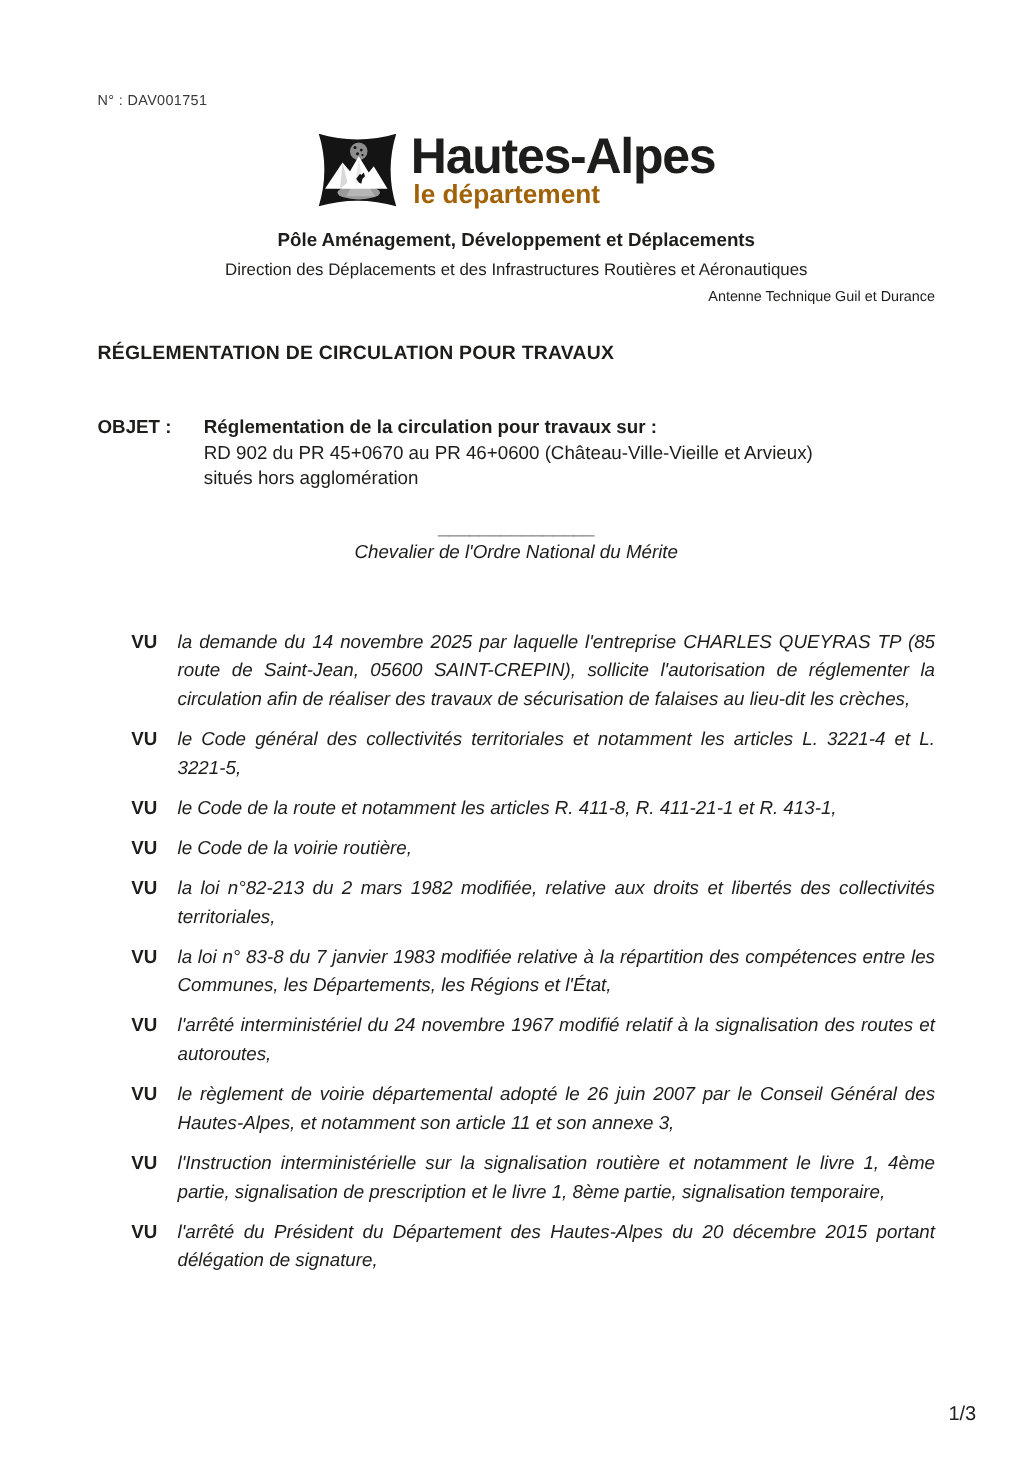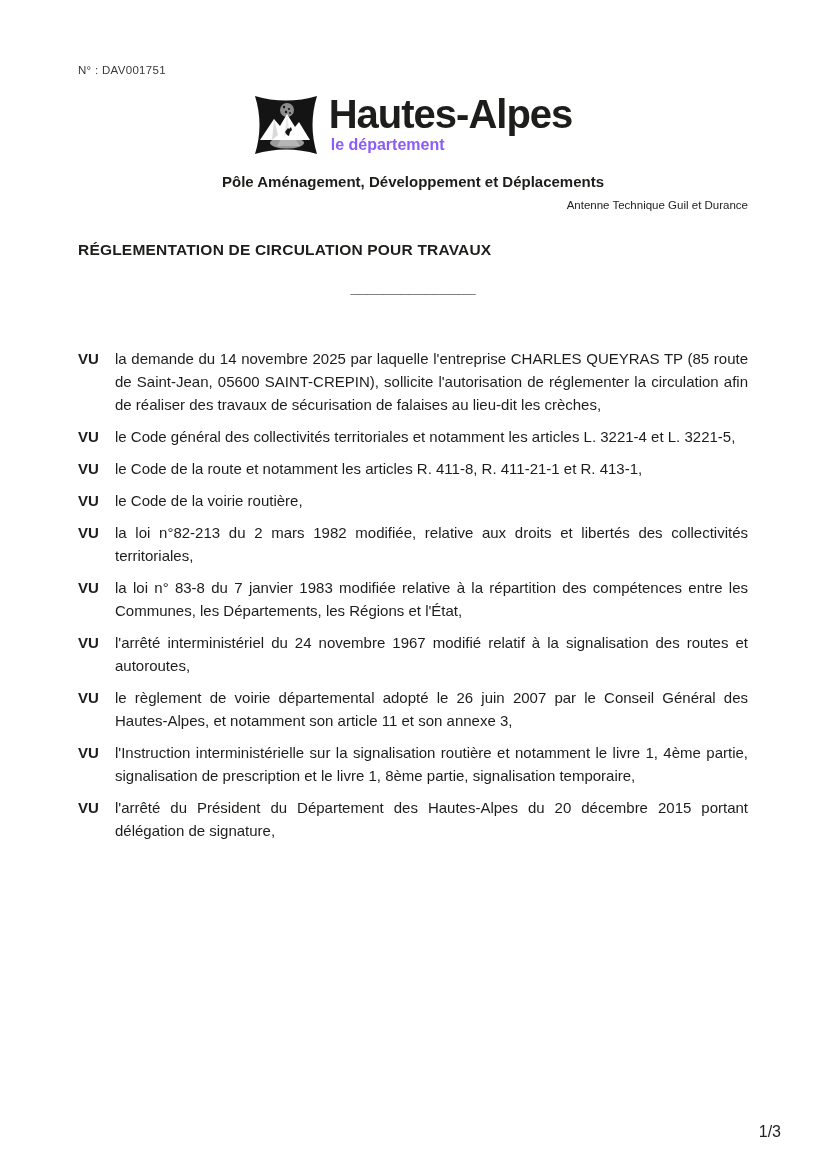--- a/index.html
+++ b/index.html
@@ -11,21 +11,21 @@
     position: relative;
     width: 826px;
     height: 1169px;
     background: #ffffff;
     font-family: "Liberation Sans", "DejaVu Sans", sans-serif;
     color: #1d1d1b;
     overflow: hidden;
     box-sizing: border-box;
   }
   .content {
-    padding: 7px 78px;
+    padding: 18px 78px;
   }
   .doc-ref {
     padding-top: 57px;
     font-size: 11.5px;
     color: #3a3a3a;
     letter-spacing: 0.3px;
   }
   
   .logo-row {
     margin-top: 18px;
@@ -37,23 +37,23 @@
   .logo-icon { width: 64px; height: 62px; flex-shrink: 0; }
   .logo-text { display: flex; flex-direction: column; }
   .logo-title {
     font-size: 40px;
     font-weight: bold;
     letter-spacing: -1px;
     line-height: 40px;
     color: #1d1d1b;
   }
   .logo-subtitle {
-    font-size: 16px;
-    font-weight: bold;
-    color: #8b5cf6;
+    font-size: 21px;
+    font-weight: bold;
+    color: #a16207;
     line-height: 21px;
     margin-left: 2px;
   }
   
   .header-pole {
     margin-top: 17px;
     text-align: center;
     font-weight: bold;
     font-size: 15px;
   }
@@ -110,35 +110,36 @@
     font-weight: bold;
     font-size: 16px;
   }
   .president-sub {
     margin-top: 3px;
     text-align: center;
     font-style: italic;
     font-size: 15px;
   }
   
-  .vu-list { margin-top: 52px; }
+  .vu-list { margin-top: 52px; margin-left: 27px; }
   .vu-item {
     display: flex;
     font-size: 15px;
     line-height: 23px;
     margin-bottom: 9px;
   }
   .vu-label {
     width: 37px;
     flex-shrink: 0;
     font-weight: bold;
   }
   .vu-text {
     flex: 1;
     text-align: justify;
+    font-style: italic;
   }
   
   .page-number {
     position: absolute;
     right: 45px;
     bottom: 28px;
     font-size: 16px;
     color: #222;
   }
 </style>
@@ -173,27 +174,37 @@
           <path d="M31,38 l3,-4 l1,1 l2,-2 l1,3 l-2,2 l-1,4 l-2,-1 Z" fill="#141414"></path>
         </svg>
       </span>
       <span class="logo-text">
         <span class="logo-title">Hautes-Alpes</span>
         <span class="logo-subtitle">le département</span>
       </span>
     </div>
 
     <div class="header-pole">Pôle Aménagement, Développement et Déplacements</div>
+    <div class="header-direction">Direction des Déplacements et des Infrastructures Routières et Aéronautiques</div>
     <div class="header-antenne">Antenne Technique Guil et Durance</div>
 
     <div class="title-sub">RÉGLEMENTATION DE CIRCULATION POUR TRAVAUX</div>
 
+    <div class="objet">
+      <span class="objet-label">OBJET :</span>
+      <span class="objet-content">
+        <div class="objet-intro">Réglementation de la circulation pour travaux sur :</div>
+        <div class="objet-road">RD 902 du PR 45+0670 au PR 46+0600 (Château-Ville-Vieille et Arvieux)</div>
+        <div class="objet-location">situés hors agglomération</div>
+      </span>
+    </div>
 
     <div class="divider">_______________</div>
 
+    <div class="president-sub">Chevalier de l'Ordre National du Mérite</div>
 
     <div class="vu-list">
 
         <div class="vu-item">
           <span class="vu-label">VU</span>
           <span class="vu-text">la demande du 14 novembre 2025 par laquelle l'entreprise CHARLES QUEYRAS TP (85 route de Saint-Jean, 05600 SAINT-CREPIN), sollicite l'autorisation de réglementer la circulation afin de réaliser des travaux de sécurisation de falaises au lieu-dit les crèches,</span>
         </div>
 
         <div class="vu-item">
           <span class="vu-label">VU</span>

